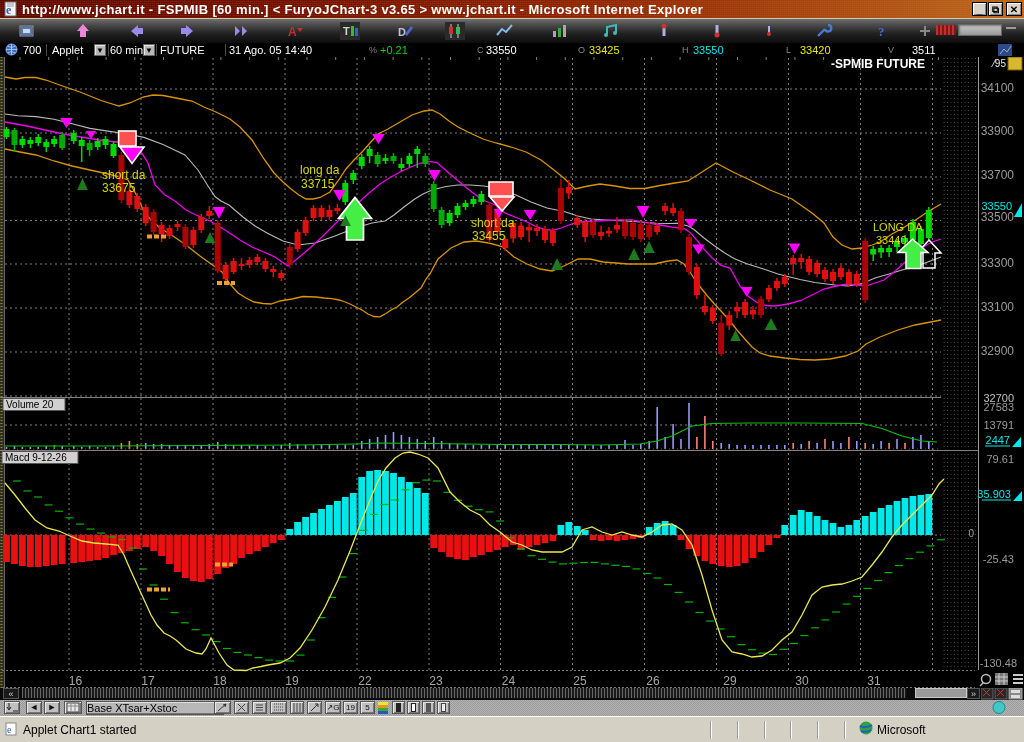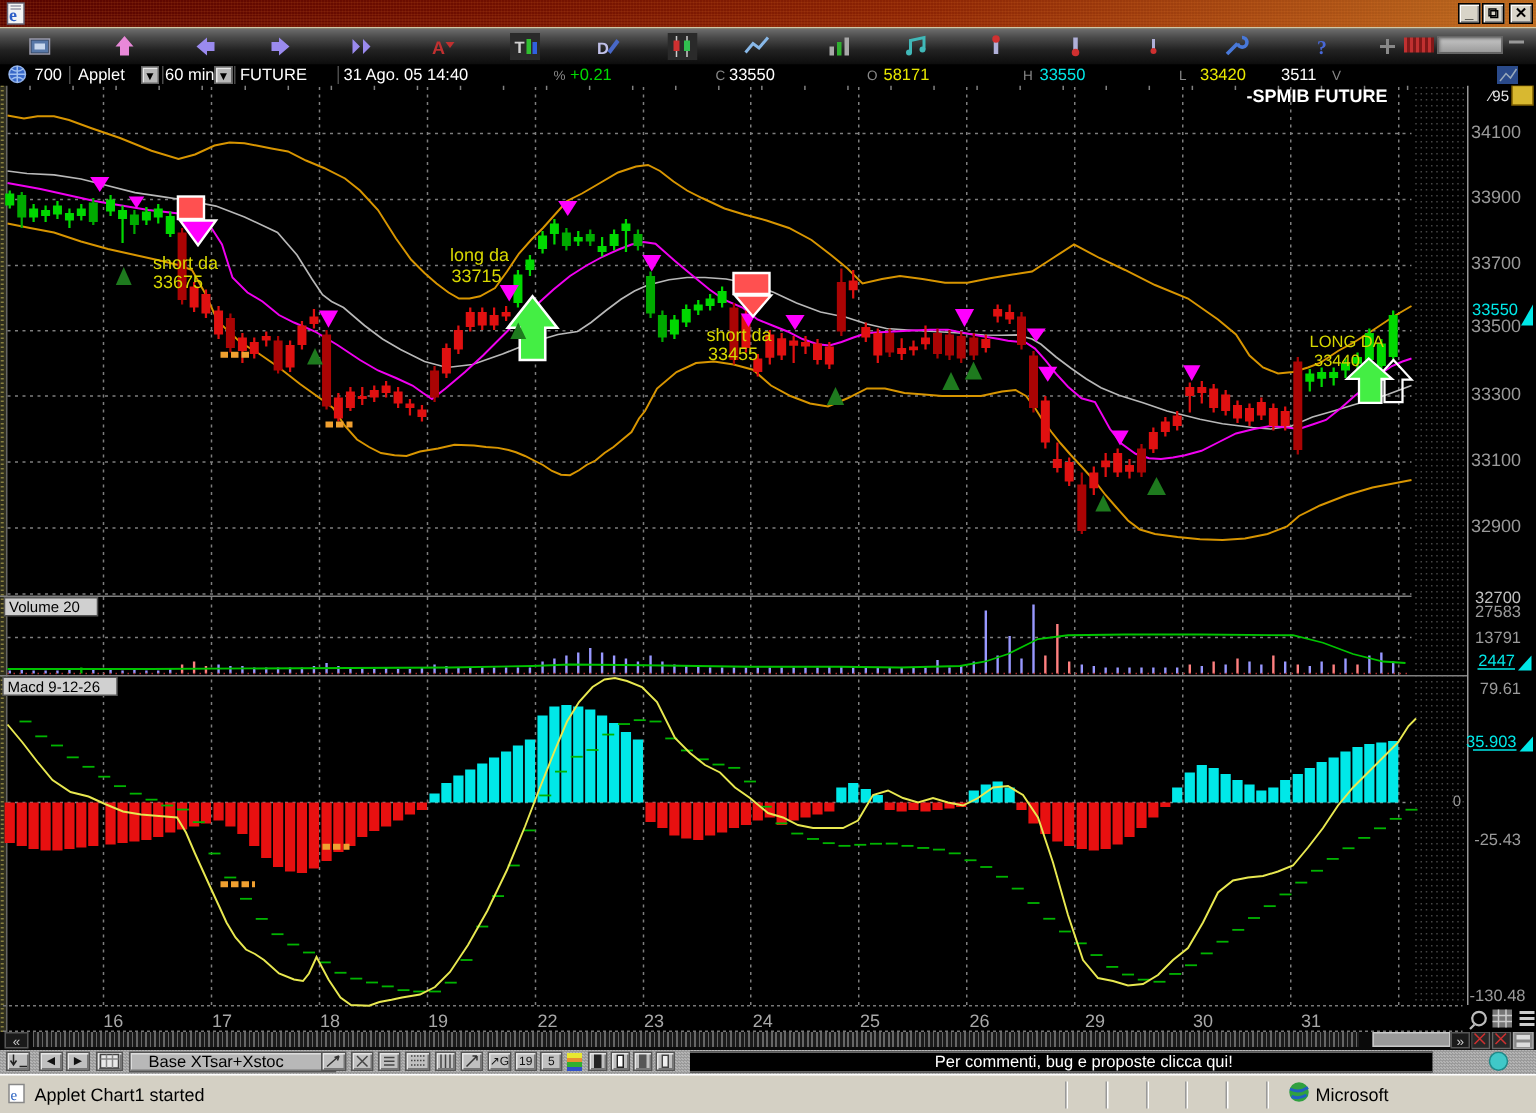--- a/index.html
+++ b/index.html
@@ -763,20 +763,21 @@
     <rect x="2" y="451.5" width="76" height="12" fill="#d0d0d0" stroke="#555"></rect>
     <text x="5.0" y="461.0" fill="#000" font-size="10px" font-weight="normal" text-anchor="start" font-family="Liberation Sans, sans-serif">Macd 9-12-26</text>
   </svg>
 <div class="abs titlebar">
     <div class="dither"></div>
  <svg width="16" height="16" style="position:absolute;left:4px;top:1px">
   <rect x="1" y="1" width="11" height="14" fill="#f4f4f4" stroke="#667"></rect>
   <path d="M3 3 H10 M3 5 H10" stroke="#99a"></path>
   <text x="2" y="13" font-size="12" font-weight="bold" fill="#3060c8" font-family="Liberation Serif">e</text>
  </svg>
+ <div class="title-text">http://www.jchart.it - FSPMIB [60 min.] &lt; FuryoJChart-3 v3.65 &gt; www.jchart.it - Microsoft Internet Explorer</div>
  <div class="tbtn" style="left:972px">_</div>
  <div class="tbtn" style="left:988px">⧉</div>
  <div class="tbtn" style="left:1006px;width:16px">✕</div>
 </div>
 <div class="abs toolbar">
     <div style="position:absolute;left:17px;top:3px;width:20px;height:18px"><svg width="20" height="18">
         <rect x="3" y="4" width="13" height="10" fill="#31415a" stroke="#99a"></rect>
         <rect x="4" y="5" width="11" height="8" fill="#5878a8"></rect>
         <rect x="6" y="7" width="7" height="4" fill="#c8d8ee"></rect>
       </svg></div>
@@ -865,27 +866,27 @@
  <div class="ddbtn" style="left:143px">▼</div>
  <div class="sep" style="left:156px"></div>
  <div class="cell" style="left:160px">FUTURE</div>
  <div class="sep" style="left:225px"></div>
  <div class="cell" style="left:229px">31 Ago. 05 14:40</div>
  <div class="cell" style="left:369px;color:#888;font-size:9px">%</div>
  <div class="cell" style="left:380px;color:#00d800">+0.21</div>
  <div class="cell" style="left:477px;color:#888;font-size:9px">C</div>
  <div class="cell" style="left:486px">33550</div>
  <div class="cell" style="left:578px;color:#888;font-size:9px">O</div>
- <div class="cell" style="left:589px;color:#e8e800">58171</div>
+ <div class="cell" style="left:589px;color:#e8e800">33425</div>
  <div class="cell" style="left:682px;color:#888;font-size:9px">H</div>
  <div class="cell" style="left:693px;color:#00e8e8">33550</div>
  <div class="cell" style="left:786px;color:#888;font-size:9px">L</div>
  <div class="cell" style="left:800px;color:#e8e800">33420</div>
  <div class="cell" style="left:888px;color:#888;font-size:9px">V</div>
- <div class="cell" style="left:854px">3511</div>
+ <div class="cell" style="left:912px">3511</div>
  <svg width="14" height="12" style="position:absolute;left:998px;top:1px">
       <rect width="14" height="12" fill="#2a4a8a"></rect>
       <path d="M2 10 L6 5 L9 8 L13 2" stroke="#9ab" fill="none"></path>
     </svg>
 </div>
 <div class="abs scrollrow">
  <div style="position:absolute;left:3px;top:0px;width:16px;height:11px;background:#1a1a1a;border:1px solid #555;color:#ccc;font-size:9px;line-height:10px;text-align:center">«</div>
  <div class="schannel"></div>
  <div class="sthumb"></div>
  <div style="position:absolute;left:967px;top:0px;width:13px;height:11px;background:#1a1a1a;border:1px solid #555;color:#ccc;font-size:9px;line-height:10px;text-align:center">»</div>
@@ -912,21 +913,21 @@
     <div class="atbtn" style="left:4px;width:16px"><svg width="13" height="11">
         <path d="M3 1 V7 M1 5 L3 8 L5 5" stroke="#222" fill="none"></path>
         <line x1="7" y1="9" x2="12" y2="9" stroke="#222"></line>
       </svg></div>
     <div class="atbtn" style="left:26px;width:16px">◄</div>
     <div class="atbtn" style="left:44px;width:16px">►</div>
     <div class="atbtn" style="left:64px;width:18px"><svg width="14" height="11">
         <rect x="1" y="1" width="12" height="9" fill="#e8e8e8" stroke="#444"></rect>
         <path d="M1 4 H13 M5 1 V10 M9 1 V10" stroke="#888"></path>
       </svg></div>
-    <div style="position:absolute;left:86px;top:1px;width:138px;height:14px;background:#b8b8b8;border:1px solid #555;box-shadow:inset -1px -1px 0 #777,inset 1px 1px 0 #ddd;font-size:11px;color:#000;padding-left:12px;line-height:13px">Base XTsar+Xstoc</div>
+    <div style="position:absolute;left:86px;top:1px;width:138px;height:14px;background:#b8b8b8;border:1px solid #555;box-shadow:inset -1px -1px 0 #777,inset 1px 1px 0 #ddd;font-size:11px;color:#000;padding-left:0;line-height:13px">Base XTsar+Xstoc</div>
     <div class="atbtn" style="left:214px;width:17px"><svg width="13" height="11">
         <path d="M2 9 L10 2 M10 2 l-3 1 m3 -1 l-1 3" stroke="#333" fill="none"></path>
       </svg></div>
     <div class="atbtn" style="left:234px;width:15px"><svg width="11" height="11">
         <path d="M2 2 L9 9 M9 2 L2 9" stroke="#444"></path>
       </svg></div>
     <div class="atbtn" style="left:252px;width:15px"><svg width="11" height="11">
         <path d="M2 3 H9 M2 5.5 H9 M2 8 H9" stroke="#444"></path>
       </svg></div>
     <div class="atbtn" style="left:270px;width:17px"><svg width="13" height="11">
@@ -947,21 +948,20 @@
     </div>
     <div class="atbtn" style="left:407px;width:13px">
       <div style="width:5px;height:9px;background:#fff;border:1px solid #222;margin:1px auto"></div>
     </div>
     <div class="atbtn" style="left:422px;width:13px">
       <div style="width:5px;height:9px;background:#555;margin:1px auto"></div>
     </div>
     <div class="atbtn" style="left:437px;width:13px">
       <div style="width:5px;height:9px;background:#eee;border:1px solid #444;margin:1px auto"></div>
     </div>
- <div class="msgbar">Per commenti, bug e proposte clicca qui!</div>
  <svg width="16" height="13" style="position:absolute;left:991px;top:1px">
       <circle cx="8" cy="6.5" r="6" fill="#40c8c8" stroke="#208888"></circle>
     </svg>
 </div>
 <div class="abs statusbar">
  <svg width="13" height="14" style="position:absolute;left:5px;top:5px">
       <rect x="1" y="1" width="10" height="12" fill="#fff" stroke="#888"></rect>
       <text x="2" y="11" font-size="10" fill="#2860c0" font-family="Liberation Serif">e</text>
     </svg>
  <div style="position:absolute;left:23px;top:6px">Applet Chart1 started</div>

